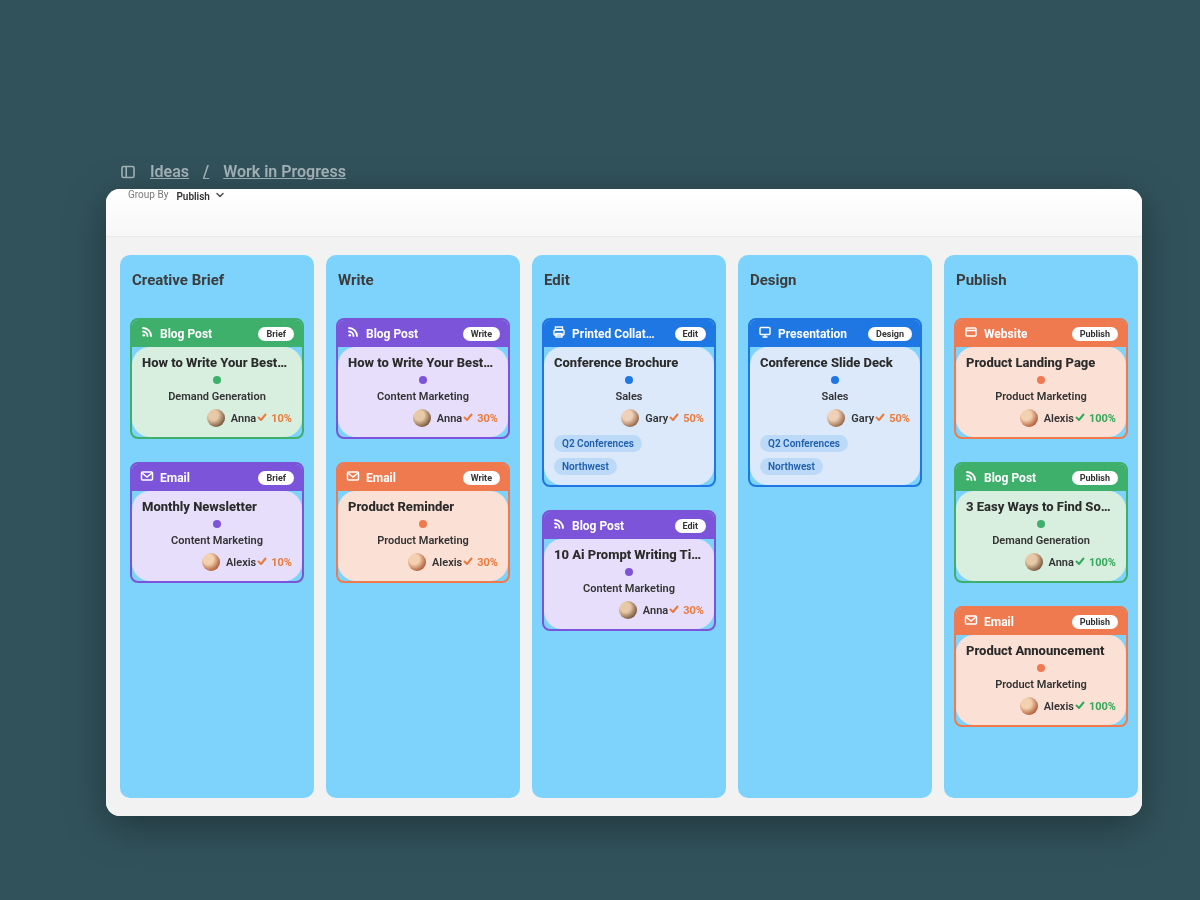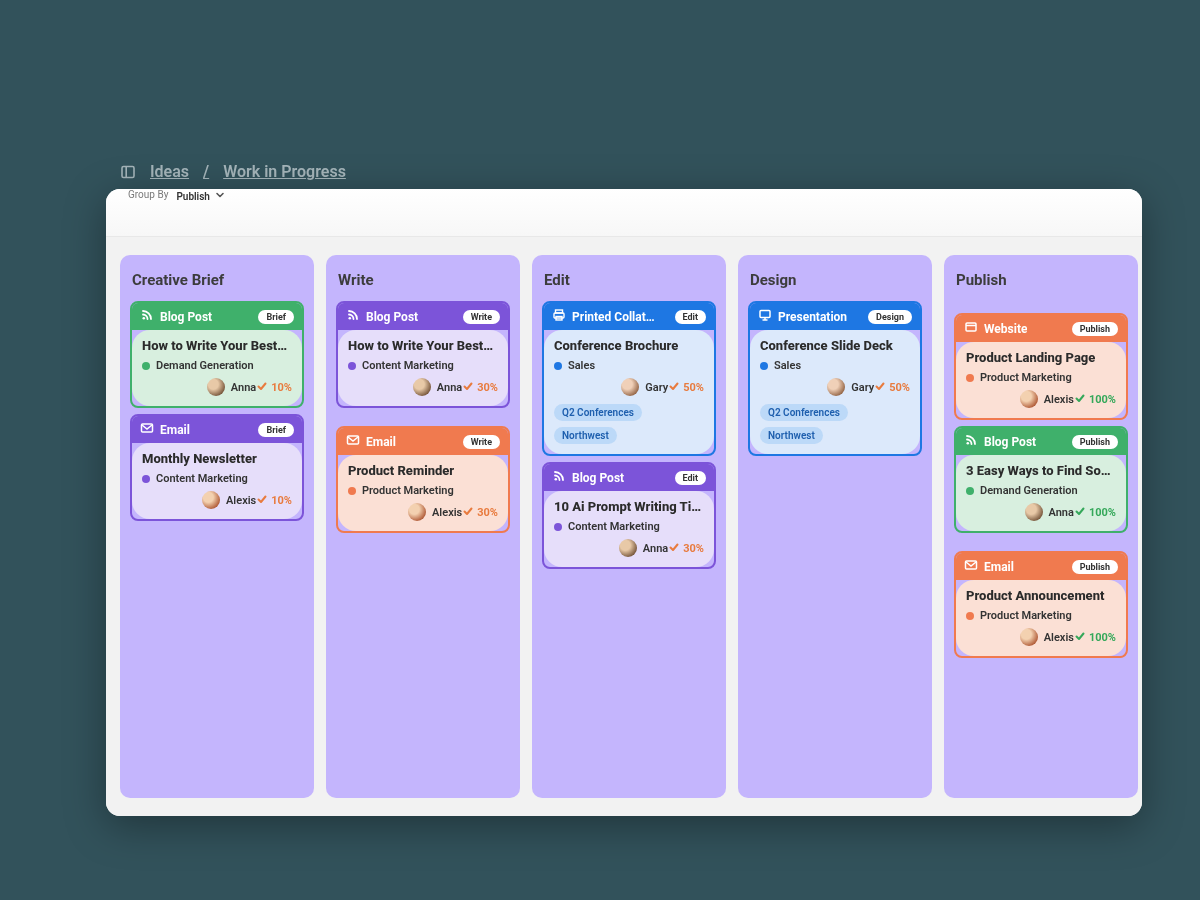--- a/index.html
+++ b/index.html
@@ -49,28 +49,28 @@
   .panel-header .val { color:#333; font-weight:600; display:flex; align-items:center; gap:4px; }
   .board {
     display: flex;
     gap: 12px;
     padding: 18px 14px;
     height: calc(100% - 48px);
     background: #f2f2f2;
     overflow-x: auto;
   }
   .column {
-    background: #c4b5fd;
+    background: #7dd3fc;
     border-radius: 10px;
     width: 194px;
     flex: 0 0 194px;
     padding: 14px 10px;
     display: flex;
     flex-direction: column;
-    gap: 6px;
+    gap: 23px;
   }
   .column-title {
     font-size: 15px;
     font-weight: 700;
     color: #3c3c3c;
     padding: 2px 2px 6px 2px;
   }
   .card {
     border-radius: 8px;
     border: 2px solid;
@@ -105,39 +105,39 @@
     border-radius:18px;
   }
   .card-title {
     font-size: 13px;
     font-weight: 800;
     color:#2b2b2b;
     white-space: nowrap;
     overflow: hidden;
     text-overflow: ellipsis;
   }
-  .cat-row { display:flex; align-items:center; gap:6px; font-size:11px; color:#333; font-weight:600;}
+  .cat-row { display:flex; align-items:center; gap:6px; font-size:11px; color:#333; font-weight:600;flex-direction:column;}
   .dot { width:8px; height:8px; border-radius:50%; }
   .user-row { display:flex; align-items:center; justify-content:flex-end; }
   .user { display:flex; align-items:center; gap:6px; font-size:11px; font-weight:600; color:#333;}
   .avatar { width:18px; height:18px; border-radius:50%; display:inline-block; }
   .progress { display:flex; align-items:center; gap:3px; font-size:11px; font-weight:700; }
   .tags { display:flex; gap:6px; flex-wrap:wrap; margin-top:2px;}
   .tag { font-size:10px; font-weight:600; padding:3px 8px; border-radius:10px; }
 
   
   .c-green   { border-color:#3fb06b; }
   .c-green .card-head { background:#3fb06b; }
   .c-green .card-body { background:#d8efdf; }
 
   .c-purple  { border-color:#7c54d9; }
   .c-purple .card-head { background:#7c54d9; }
   .c-purple .card-body { background:#e6defa; }
 
-  .c-orange  { border-color:#f07a4f;margin-top:12px; }
+  .c-orange  { border-color:#f07a4f; }
   .c-orange .card-head { background:#f07a4f; }
   .c-orange .card-body { background:#fbe0d5; }
 
   .c-blue    { border-color:#1e77e3; }
   .c-blue .card-head { background:#1e77e3; }
   .c-blue .card-body  { background:#dce9fb; }
 
   .blue-tag { background:#bcd9f8; color:#1e5fae; }
 
   .dot-green  { background:#3fb06b; }

